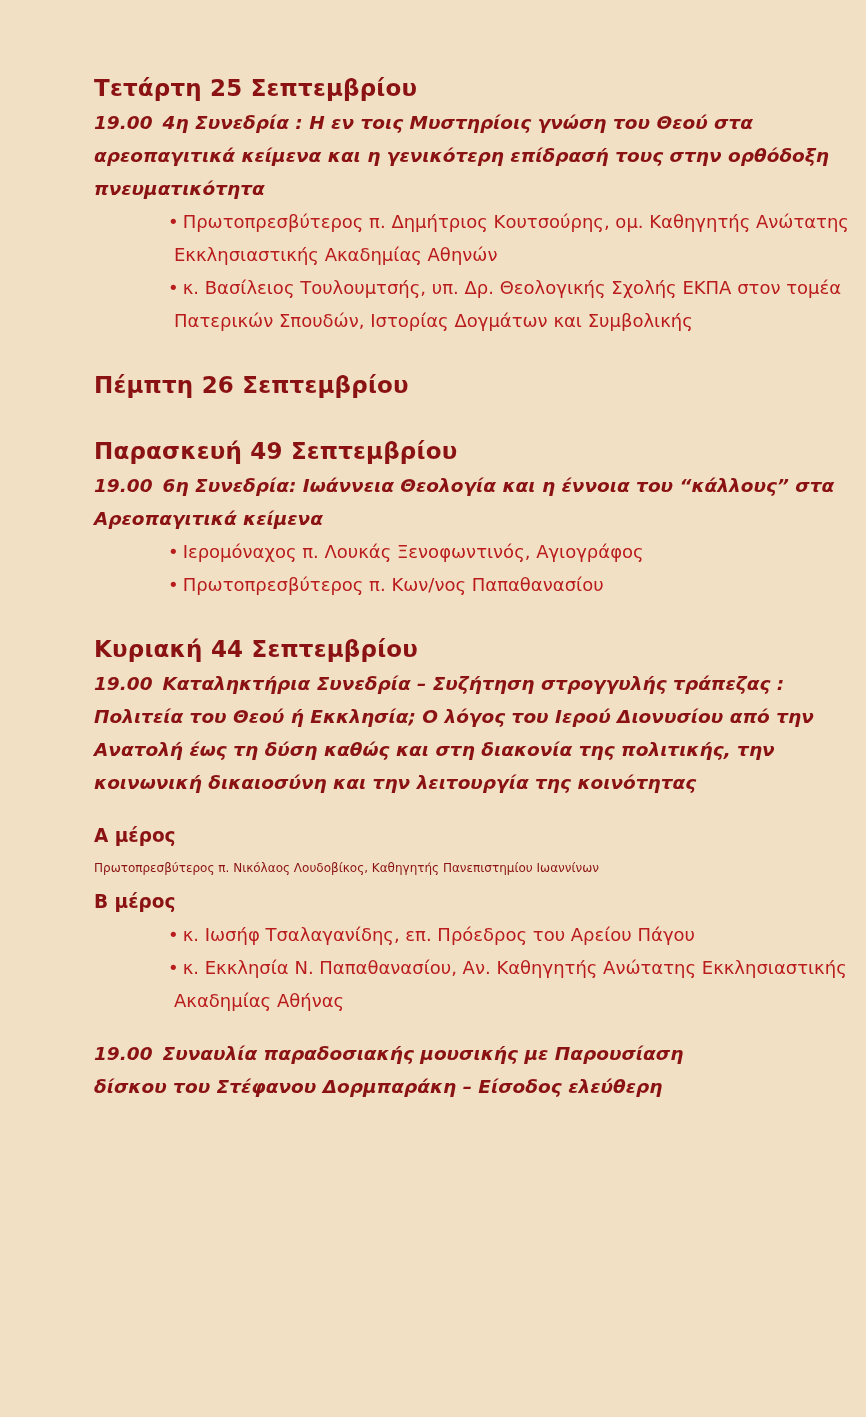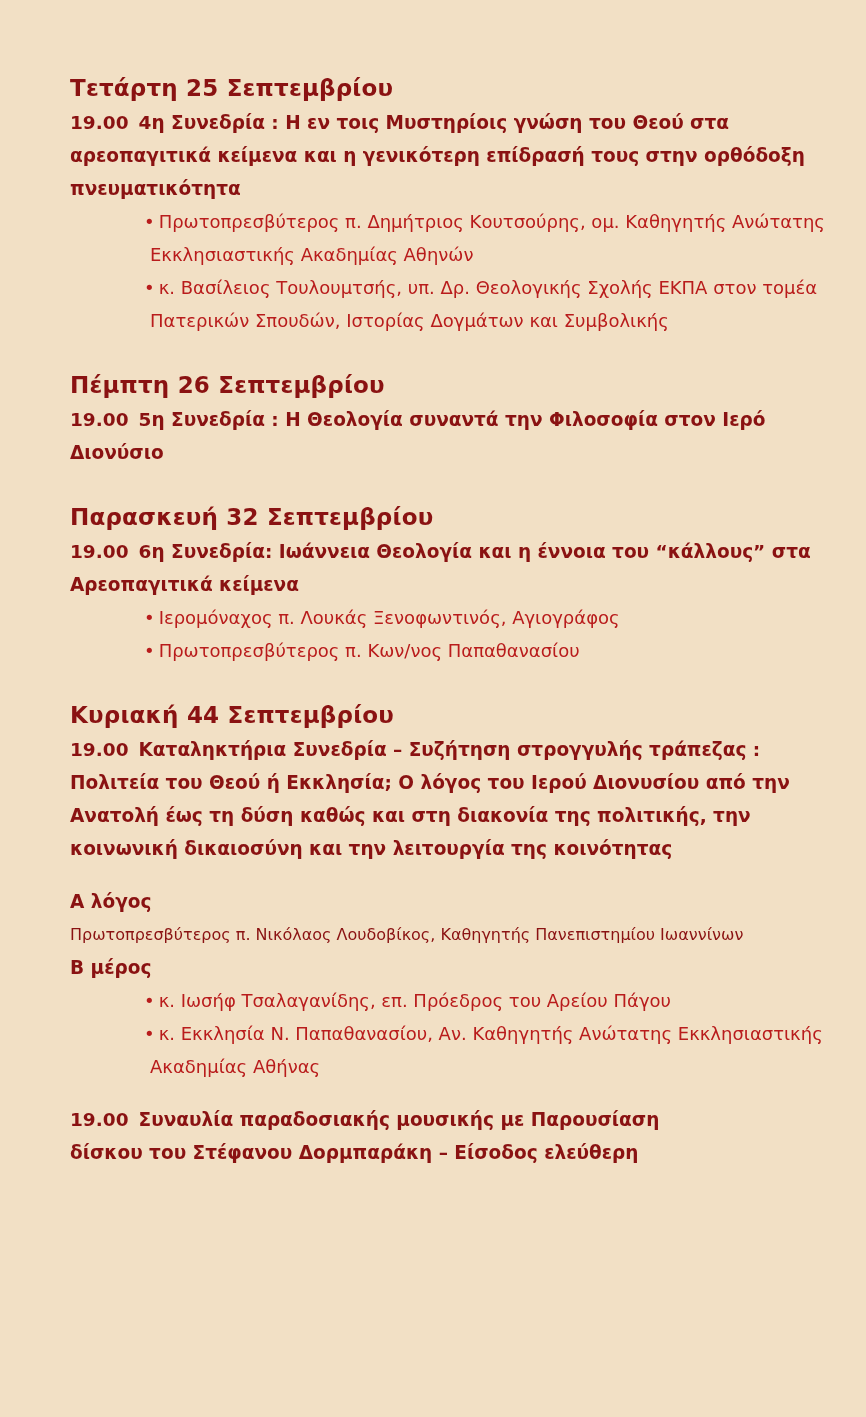--- a/index.html
+++ b/index.html
@@ -9,40 +9,41 @@
     body {
       width: 866px;
       height: 1417px;
       background: #f2e0c5;
       color: #8a1212;
       font-family: "DejaVu Sans", sans-serif;
       overflow: hidden;
     }
     .page {
       position: relative;
-      padding: 70px 0 0 70px;
+      padding: 70px 0 0 94px;
       box-sizing: border-box;
       width: 764px;
     }
     .day-block {
       margin-bottom: 30px;
     }
     .day-title {
       font-size: 23px;
       font-weight: bold;
       line-height: 36px;
       letter-spacing: 0.2px;
       color: #8a1212;
     }
     .session {
       font-size: 18.5px;
       font-weight: bold;
       line-height: 33px;
       color: #8a1212;
       width: 770px;
+      font-style: italic;
     }
     .session .time {
       margin-right: 10px;
     }
     .speakers {
       list-style: none;
       margin: 0;
       padding: 0 0 0 74px;
     }
     .speaker {
@@ -55,21 +56,21 @@
     }
     .speaker .bullet {
       margin-right: 4px;
     }
     .part-title {
       font-size: 18.5px;
       font-weight: bold;
       line-height: 33px;
     }
     .part-text {
-      font-size: 16px;
+      font-size: 12px;
       line-height: 33px;
       width: 760px;
     }
     .spacer {
       height: 20px;
     }
   </style>
 </head>
 <body>
 
@@ -81,45 +82,42 @@
       <span class="time">19.00</span><span>4η Συνεδρία : Η εν τοις Μυστηρίοις γνώση του Θεού στα αρεοπαγιτικά κείμενα και η γενικότερη επίδρασή τους στην ορθόδοξη πνευματικότητα</span>
     </div>
     <ul class="speakers">
       <li class="speaker"><span class="bullet">•</span><span>Πρωτοπρεσβύτερος π. Δημήτριος Κουτσούρης, ομ. Καθηγητής Ανώτατης Εκκλησιαστικής Ακαδημίας Αθηνών</span></li>
       <li class="speaker"><span class="bullet">•</span><span>κ. Βασίλειος Τουλουμτσής, υπ. Δρ. Θεολογικής Σχολής ΕΚΠΑ στον τομέα Πατερικών Σπουδών, Ιστορίας Δογμάτων και Συμβολικής</span></li>
     </ul>
   </section>
 
   <section class="day-block">
     <div class="day-title">Πέμπτη 26 Σεπτεμβρίου</div>
-    <div class="session">
-      <span class="time">19.00</span><span>5η Συνεδρία : Η Θεολογία συναντά την Φιλοσοφία στον Ιερό Διονύσιο</span>
-    </div>
   </section>
 
   <section class="day-block">
-    <div class="day-title">Παρασκευή 32 Σεπτεμβρίου</div>
+    <div class="day-title">Παρασκευή 49 Σεπτεμβρίου</div>
     <div class="session">
       <span class="time">19.00</span><span>6η Συνεδρία: Ιωάννεια Θεολογία και η έννοια του “κάλλους” στα Αρεοπαγιτικά κείμενα</span>
     </div>
     <ul class="speakers">
       <li class="speaker"><span class="bullet">•</span><span>Ιερομόναχος π. Λουκάς Ξενοφωντινός, Αγιογράφος</span></li>
       <li class="speaker"><span class="bullet">•</span><span>Πρωτοπρεσβύτερος π. Κων/νος Παπαθανασίου</span></li>
     </ul>
   </section>
 
   <section class="day-block">
     <div class="day-title">Κυριακή 44 Σεπτεμβρίου</div>
     <div class="session">
       <span class="time">19.00</span><span>Καταληκτήρια Συνεδρία – Συζήτηση στρογγυλής τράπεζας : Πολιτεία του Θεού ή Εκκλησία; Ο λόγος του Ιερού Διονυσίου από την Ανατολή έως τη δύση καθώς και στη διακονία της πολιτικής, την κοινωνική δικαιοσύνη και την λειτουργία της κοινότητας</span>
     </div>
 
     <div class="spacer"></div>
 
-    <div class="part-title">Α λόγος</div>
+    <div class="part-title">Α μέρος</div>
     <div class="part-text">Πρωτοπρεσβύτερος π. Νικόλαος Λουδοβίκος, Καθηγητής Πανεπιστημίου Ιωαννίνων</div>
 
     <div class="part-title">Β μέρος</div>
     <ul class="speakers">
       <li class="speaker"><span class="bullet">•</span><span>κ. Ιωσήφ Τσαλαγανίδης, επ. Πρόεδρος του Αρείου Πάγου</span></li>
       <li class="speaker"><span class="bullet">•</span><span>κ. Εκκλησία Ν. Παπαθανασίου, Αν. Καθηγητής Ανώτατης Εκκλησιαστικής Ακαδημίας Αθήνας</span></li>
     </ul>
 
     <div class="spacer"></div>
 

